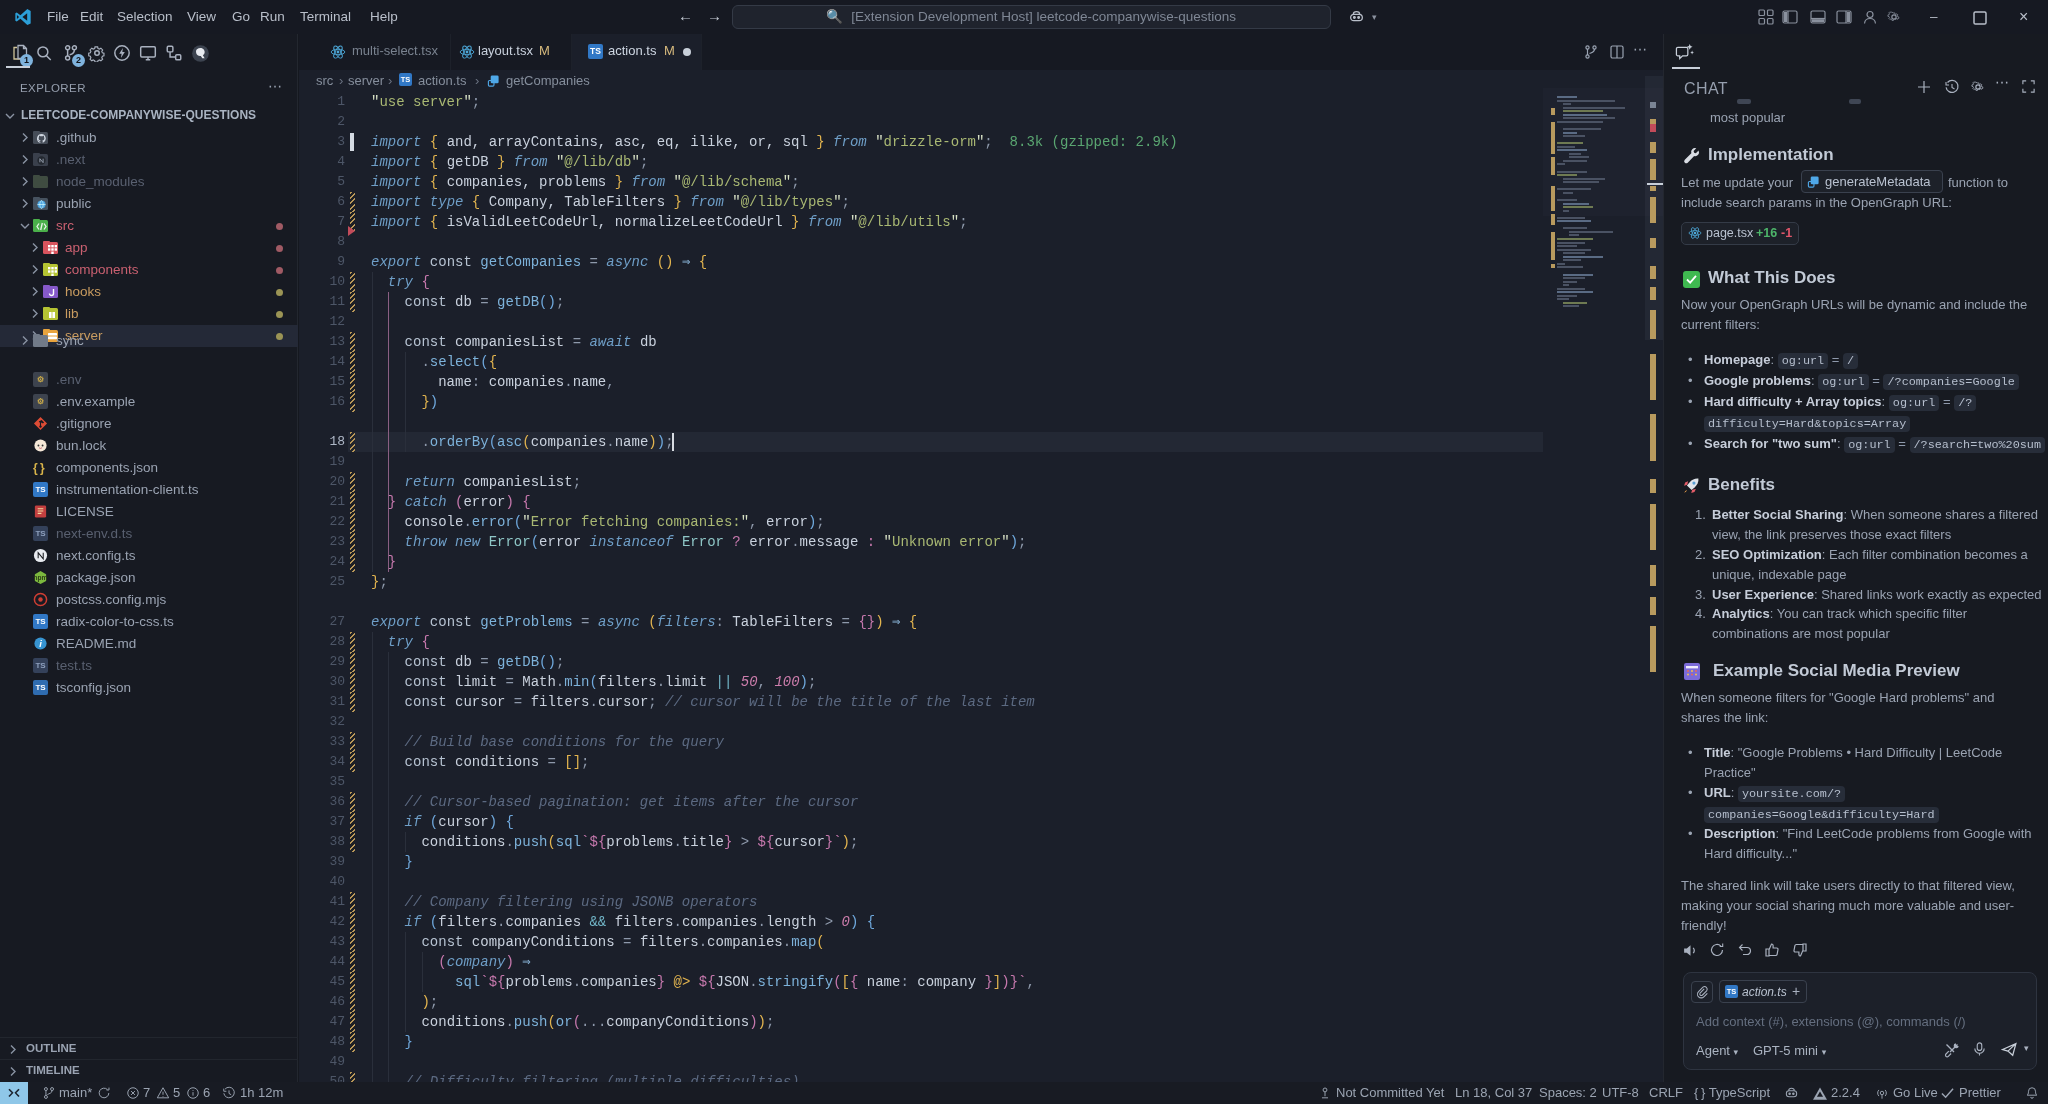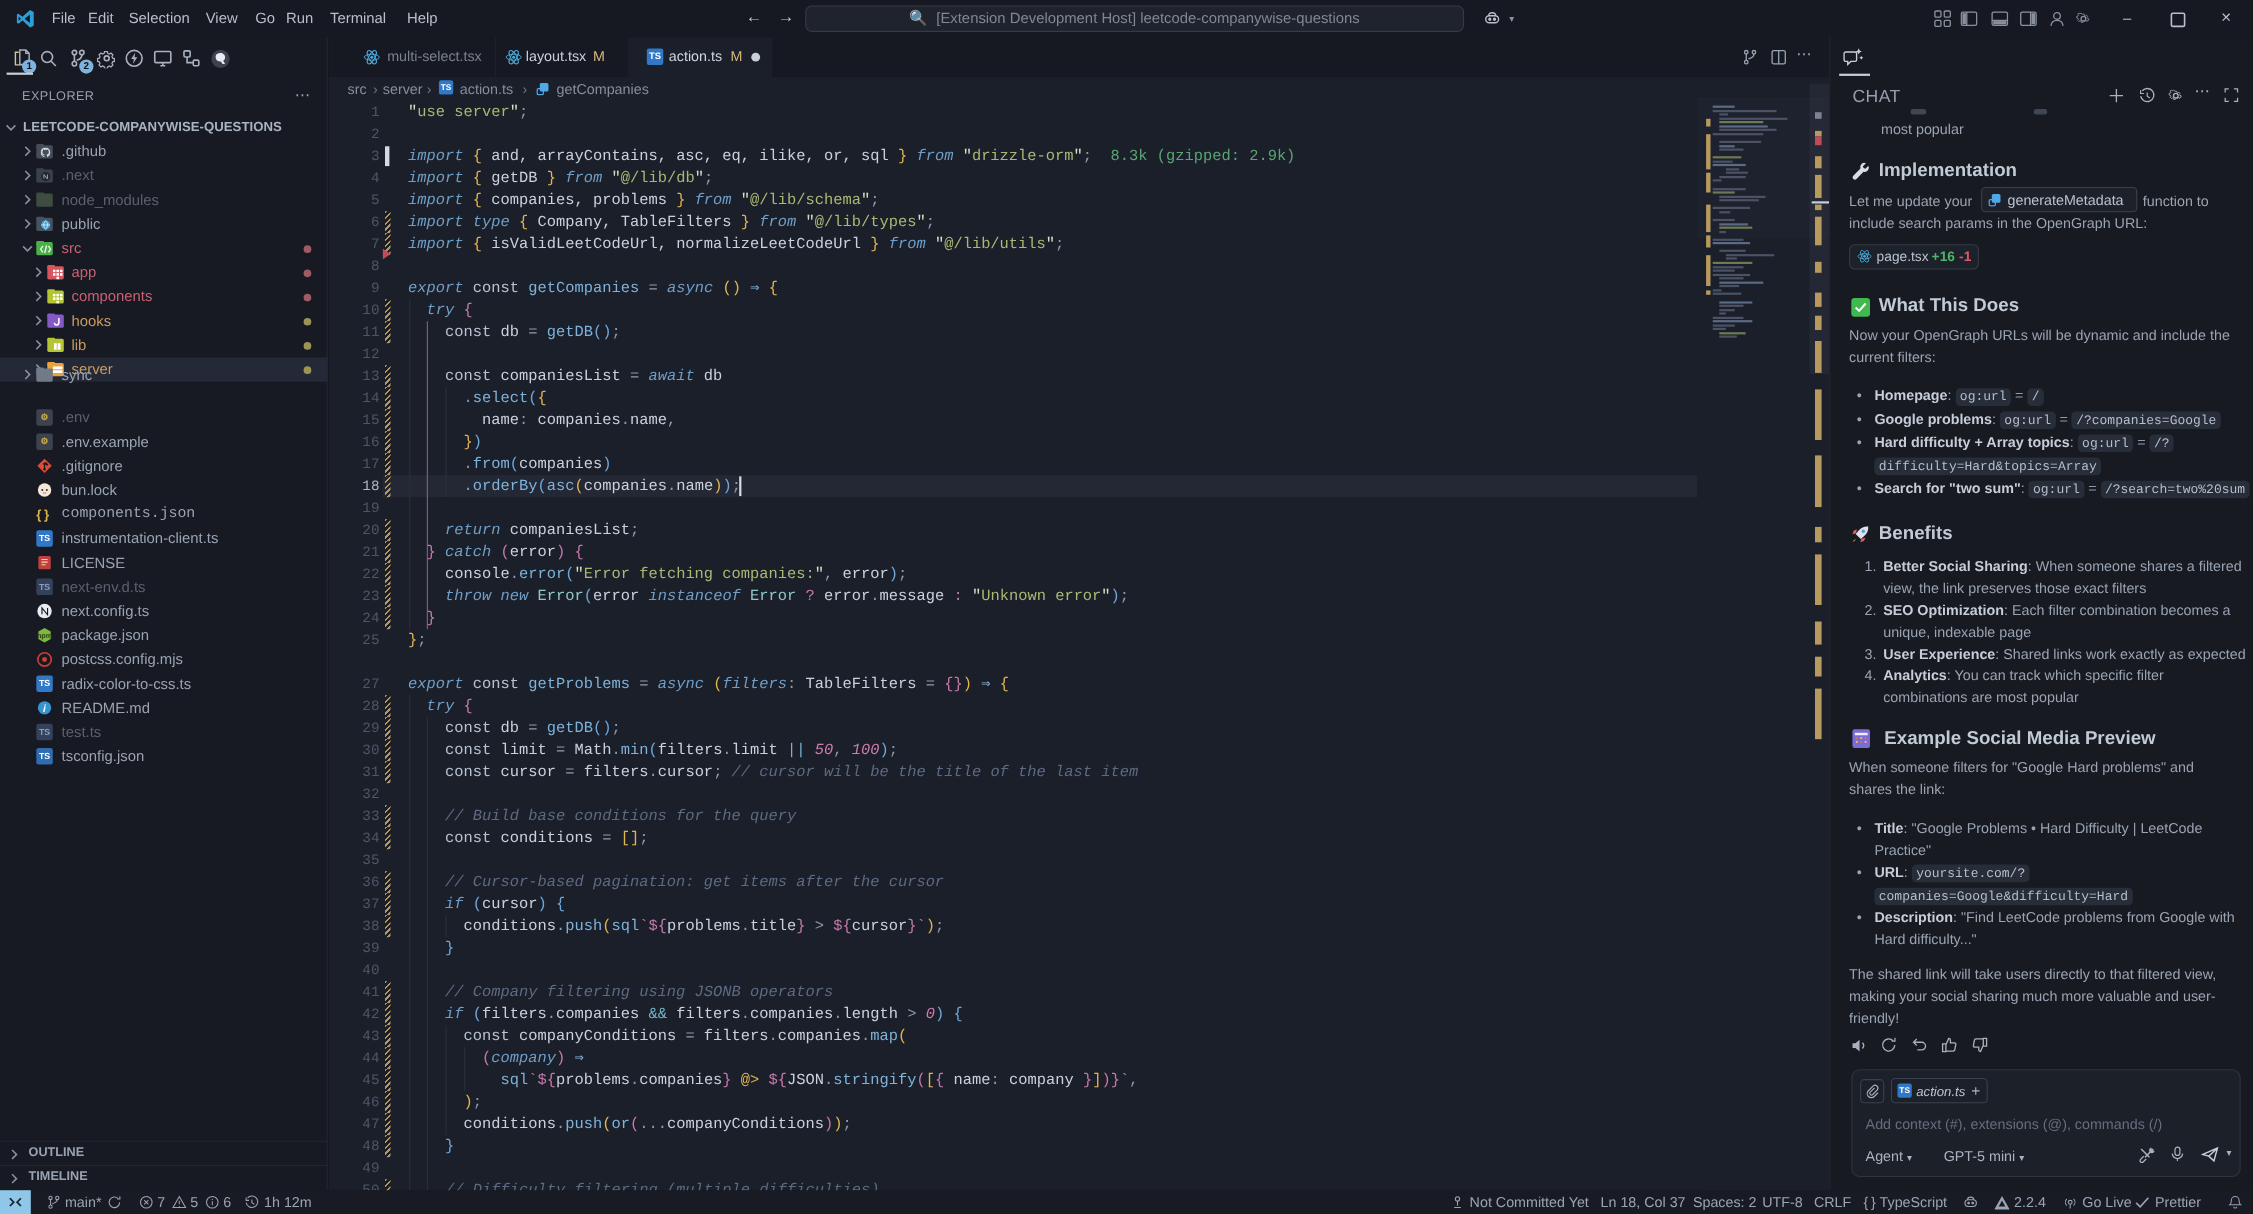--- a/index.html
+++ b/index.html
@@ -390,21 +390,21 @@
             <circle cx="10.2" cy="8" r="1" fill="#333"></circle>
             <path d="M6.5 10.5q1.5 1.2 3 0" stroke="#c4586a" stroke-width=".9" fill="none"></path>
           </svg>
         </div>
         <div class="lbl" style="left:56px;color:#9aa3b2;">bun.lock</div>
       </div>
 <div class="trow" style="top:423px;">
         <div class="ticon" style="left:33px">
           <div style="color:#d8b44a;font-weight:bold;font-size:12px;line-height:16px">{ }</div>
         </div>
-        <div class="lbl" style="left:56px;color:#9aa3b2;font-family:Liberation Mono, monospace;">components.json</div>
+        <div class="lbl" style="left:56px;color:#9aa3b2;">components.json</div>
       </div>
 <div class="trow" style="top:445px;">
         <div class="ticon" style="left:33px">
           <div class="sq" style="background:#3178c6;color:#fff">TS</div>
         </div>
         <div class="lbl" style="left:56px;color:#9aa3b2;">instrumentation-client.ts</div>
       </div>
 <div class="trow" style="top:467px;">
         <div class="ticon" style="left:33px">
           <svg width="15" height="15" viewBox="0 0 16 16">
@@ -571,21 +571,20 @@
 <div class="cline" style="top:120px"><div class="lnum">7</div><div class="gmark"></div><div class="abs" style="left:49px;top:14px;width:0;height:0;border-left:7px solid #c24b5a;border-top:5px solid transparent;border-bottom:5px solid transparent"></div><div class="ctext"><span class="k">import</span><span class="w"> </span><span class="y">{</span><span class="w"> isValidLeetCodeUrl, normalizeLeetCodeUrl </span><span class="y">}</span><span class="w"> </span><span class="k">from</span><span class="w"> </span><span class="q">"</span><span class="s">@/lib/utils</span><span class="q">"</span><span class="o">;</span></div></div>
 <div class="cline" style="top:140px"><div class="lnum">8</div><div class="ctext"></div></div>
 <div class="cline" style="top:160px"><div class="lnum">9</div><div class="ctext"><span class="k">export</span><span class="w"> </span><span class="c1">const</span><span class="w"> </span><span class="f">getCompanies</span><span class="w"> </span><span class="o">=</span><span class="w"> </span><span class="k">async</span><span class="w"> </span><span class="y">()</span><span class="w"> </span><span class="a">⇒</span><span class="w"> </span><span class="y">{</span></div></div>
 <div class="cline" style="top:180px"><div class="lnum">10</div><div class="gmark"></div><div class="ctext"><span class="w">  </span><span class="k">try</span><span class="w"> </span><span class="p">{</span></div></div>
 <div class="cline" style="top:200px"><div class="lnum">11</div><div class="gmark"></div><div class="ctext"><span class="w">    </span><span class="c1">const</span><span class="w"> db </span><span class="o">=</span><span class="w"> </span><span class="f">getDB</span><span class="b">()</span><span class="o">;</span></div></div>
 <div class="cline" style="top:220px"><div class="lnum">12</div><div class="ctext"></div></div>
 <div class="cline" style="top:240px"><div class="lnum">13</div><div class="gmark"></div><div class="ctext"><span class="w">    </span><span class="c1">const</span><span class="w"> companiesList </span><span class="o">=</span><span class="w"> </span><span class="k">await</span><span class="w"> db</span></div></div>
 <div class="cline" style="top:260px"><div class="lnum">14</div><div class="gmark"></div><div class="ctext"><span class="w">      </span><span class="o">.</span><span class="f">select</span><span class="b">(</span><span class="y">{</span></div></div>
 <div class="cline" style="top:280px"><div class="lnum">15</div><div class="gmark"></div><div class="ctext"><span class="w">        </span><span class="w">name</span><span class="o">:</span><span class="w"> companies</span><span class="o">.</span><span class="w">name</span><span class="o">,</span></div></div>
 <div class="cline" style="top:300px"><div class="lnum">16</div><div class="gmark"></div><div class="ctext"><span class="w">      </span><span class="y">}</span><span class="b">)</span></div></div>
-<div class="cline" style="top:320px"><div class="lnum">17</div><div class="gmark"></div><div class="ctext"><span class="w">      </span><span class="o">.</span><span class="f">from</span><span class="b">(</span><span class="w">companies</span><span class="b">)</span></div></div>
 <div class="cline" style="top:340px"><div class="lnum" style="color:#aeb7c6">18</div><div class="gmark"></div><div class="ctext"><span class="w">      </span><span class="o">.</span><span class="f">orderBy</span><span class="b">(</span><span class="f">asc</span><span class="y">(</span><span class="w">companies</span><span class="o">.</span><span class="w">name</span><span class="y">)</span><span class="b">)</span><span class="o">;</span></div></div>
 <div class="cline" style="top:360px"><div class="lnum">19</div><div class="ctext"></div></div>
 <div class="cline" style="top:380px"><div class="lnum">20</div><div class="gmark"></div><div class="ctext"><span class="w">    </span><span class="k">return</span><span class="w"> companiesList</span><span class="o">;</span></div></div>
 <div class="cline" style="top:400px"><div class="lnum">21</div><div class="gmark"></div><div class="ctext"><span class="w">  </span><span class="p">}</span><span class="w"> </span><span class="k">catch</span><span class="w"> </span><span class="p">(</span><span class="w">error</span><span class="p">)</span><span class="w"> </span><span class="p">{</span></div></div>
 <div class="cline" style="top:420px"><div class="lnum">22</div><div class="gmark"></div><div class="ctext"><span class="w">    </span><span class="w">console</span><span class="o">.</span><span class="f">error</span><span class="b">(</span><span class="q">"</span><span class="s">Error fetching companies:</span><span class="q">"</span><span class="o">,</span><span class="w"> error</span><span class="b">)</span><span class="o">;</span></div></div>
 <div class="cline" style="top:440px"><div class="lnum">23</div><div class="gmark"></div><div class="ctext"><span class="w">    </span><span class="k">throw</span><span class="w"> </span><span class="k">new</span><span class="w"> </span><span class="t">Error</span><span class="b">(</span><span class="w">error </span><span class="k">instanceof</span><span class="w"> </span><span class="t">Error</span><span class="w"> </span><span class="p">?</span><span class="w"> error</span><span class="o">.</span><span class="w">message </span><span class="p">:</span><span class="w"> </span><span class="q">"</span><span class="s">Unknown error</span><span class="q">"</span><span class="b">)</span><span class="o">;</span></div></div>
 <div class="cline" style="top:460px"><div class="lnum">24</div><div class="gmark"></div><div class="ctext"><span class="w">  </span><span class="p">}</span></div></div>
 <div class="cline" style="top:480px"><div class="lnum">25</div><div class="ctext"><span class="y">}</span><span class="o">;</span></div></div>
 <div class="cline" style="top:520px"><div class="lnum">27</div><div class="ctext"><span class="k">export</span><span class="w"> </span><span class="c1">const</span><span class="w"> </span><span class="f">getProblems</span><span class="w"> </span><span class="o">=</span><span class="w"> </span><span class="k">async</span><span class="w"> </span><span class="y">(</span><span class="k">filters</span><span class="o">:</span><span class="w"> TableFilters </span><span class="o">=</span><span class="w"> </span><span class="p">{}</span><span class="y">)</span><span class="w"> </span><span class="a">⇒</span><span class="w"> </span><span class="y">{</span></div></div>
 <div class="cline" style="top:540px"><div class="lnum">28</div><div class="gmark"></div><div class="ctext"><span class="w">  </span><span class="k">try</span><span class="w"> </span><span class="p">{</span></div></div>
@@ -834,21 +833,21 @@
           </svg>
         </div>
 <div class="abs" style="left:35px;top:7px;width:88px;height:23px;border:1px solid #3a414e;border-radius:4px"></div>
 <div class="abs" style="left:41px;top:12px">
           <div style="width:13px;height:13px;background:#3178c6;border-radius:2px;color:#fff;font-size:7.5px;font-weight:bold;text-align:center;line-height:13px">TS</div>
         </div>
 <div class="abs" style="left:58px;top:12px;font-size:12px;font-style:italic;color:#b9c2d0">action.ts</div>
 <div class="abs" style="left:108px;top:10px;font-size:14px;color:#a9b1bf">+</div>
 <div class="abs" style="left:12px;top:41px;font-size:13px;color:#646e7f">Add context (#), extensions (@), commands (/)</div>
 <div class="abs" style="left:12px;top:70px;font-size:13px;color:#aab3c1">Agent <span style="font-size:9px">▾</span></div>
-<div class="abs" style="left:83px;top:70px;font-size:13px;color:#aab3c1">GPT-5 mini <span style="font-size:9px">▾</span></div>
+<div class="abs" style="left:69px;top:70px;font-size:13px;color:#aab3c1">GPT-5 mini <span style="font-size:9px">▾</span></div>
 <svg class="abs" style="left:260px;top:69px" width="16" height="16" viewBox="0 0 16 16" fill="none" stroke="#a9b1bf" stroke-width="1.4">
           <path d="M2.5 2.5 10 10M13.5 2.5 6 10"></path>
           <path d="M11.8 1.2a2.6 2.6 0 1 0 3 3l-1.8-.4-.8-.8z" fill="#a9b1bf" stroke="none"></path>
           <path d="M4.8 9.2 2 12a1.6 1.6 0 0 0 2.3 2.3l2.8-2.8" stroke-width="1.2"></path>
         </svg>
 <svg class="abs" style="left:288px;top:68px" width="15" height="16" viewBox="0 0 16 16" fill="none" stroke="#a9b1bf" stroke-width="1.2">
           <rect x="5.6" y="1.5" width="4.8" height="8" rx="2.4"></rect>
           <path d="M3 7.5a5 5 0 0 0 10 0M8 12.5v2.5"></path>
         </svg>
 <svg class="abs" style="left:317px;top:68px" width="17" height="17" viewBox="0 0 16 16" fill="none" stroke="#c8cfd9" stroke-width="1.2">

